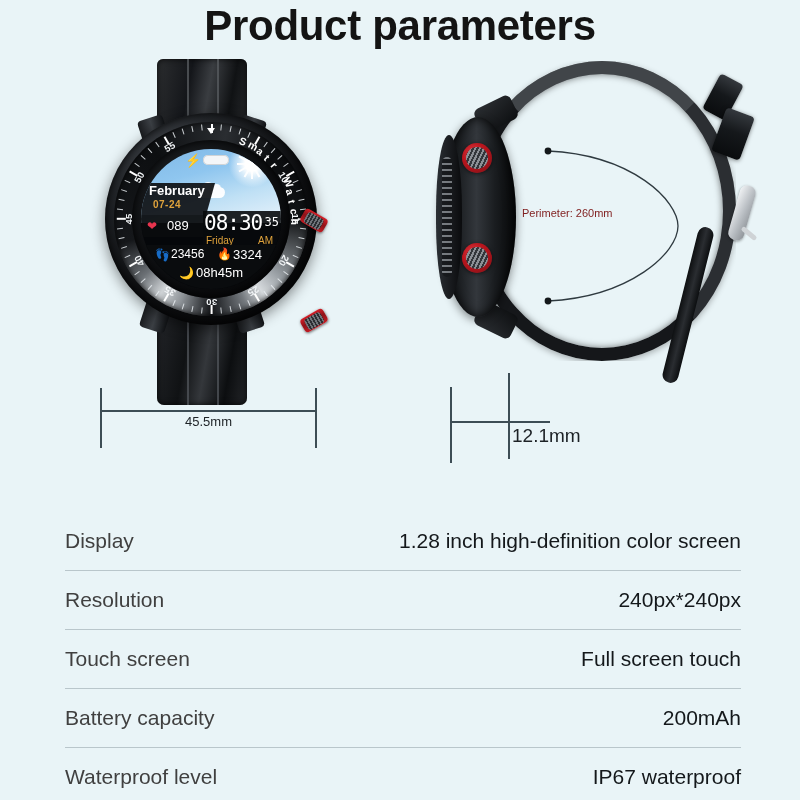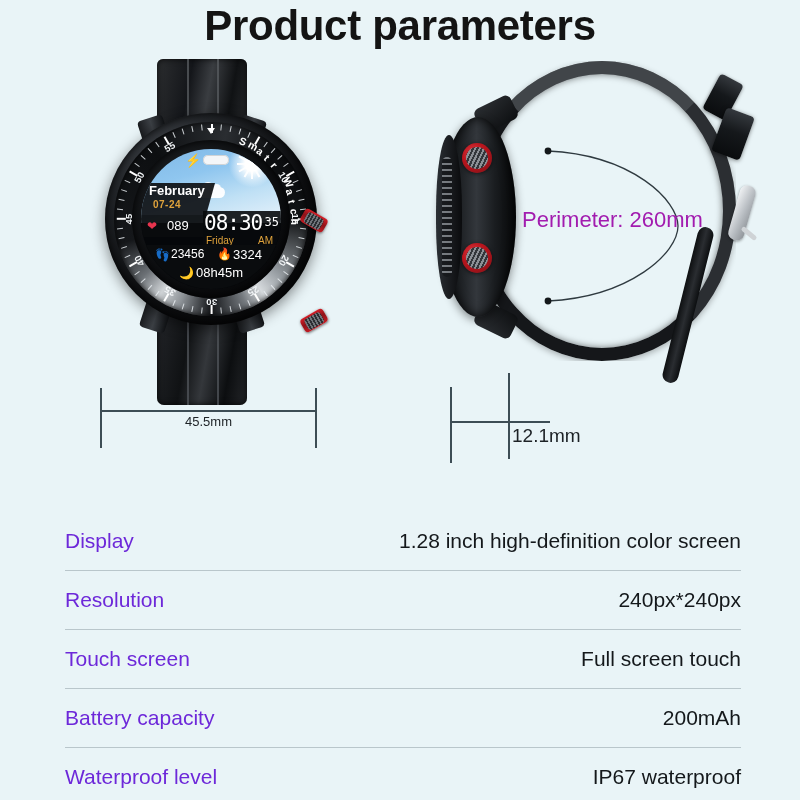--- a/index.html
+++ b/index.html
@@ -277,41 +277,41 @@
     position:absolute; left:300px; top:176px; width:18px; height:5px;
     background:#cfd3d6; border-radius:3px; transform: rotate(40deg);
   }
 
   
   .perimeter-arc {
     position:absolute; left:98px; top:86px; width:150px; height:170px;
   }
   .perim-label {
     position:absolute; left:82px; top:152px;
-    font-size:22px; color:#a21caf; white-space:nowrap;
+    font-size:11px; color:#7f1d1d; white-space:nowrap;
   }
 
   
   .dim-t { position:absolute; left:10px; top:318px; width:110px; height:76px; }
   .dim-t .line { position:absolute; left:0; top:48px; width:100px; height:1.5px; background:#3d4d55; }
   .dim-t .tick-l, .dim-t .tick-r { position:absolute; width:1.5px; background:#3d4d55; }
   .dim-t .tick-l { left:0; top:14px; height:76px; }
   .dim-t .tick-r { left:58px; top:0px; height:86px; }
   .dim-t .label { position:absolute; left:62px; top:52px; font-size:19px; color:#1d2226; white-space:nowrap; }
 
   
   #spec-table {
     position:absolute; left:65px; top:512px; width:676px;
   }
   .spec-row {
     position:relative; height:59px;
     border-bottom:1.3px solid #b9c6cb;
     display:flex; align-items:center; justify-content:space-between;
   }
-  .spec-label { font-size:21px; color:#6d28d9; }
+  .spec-label { font-size:21px; color:#404040; }
   .spec-value { font-size:21px; color:#14181b; text-align:right; }
 </style>
 </head>
 <body>
 
 <div id="page-title">Product parameters</div>
 
 <div id="hero">
 
   <div id="front-view">

